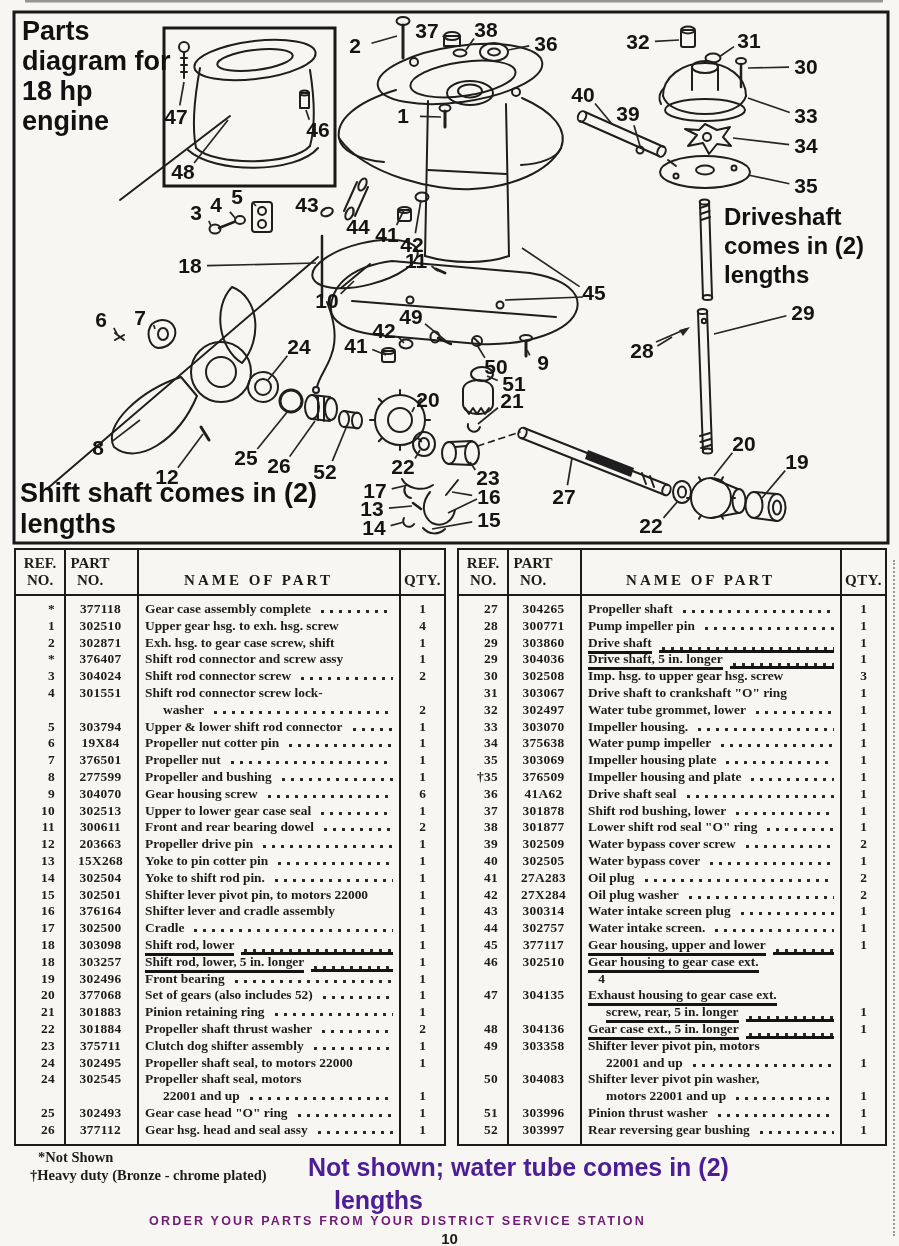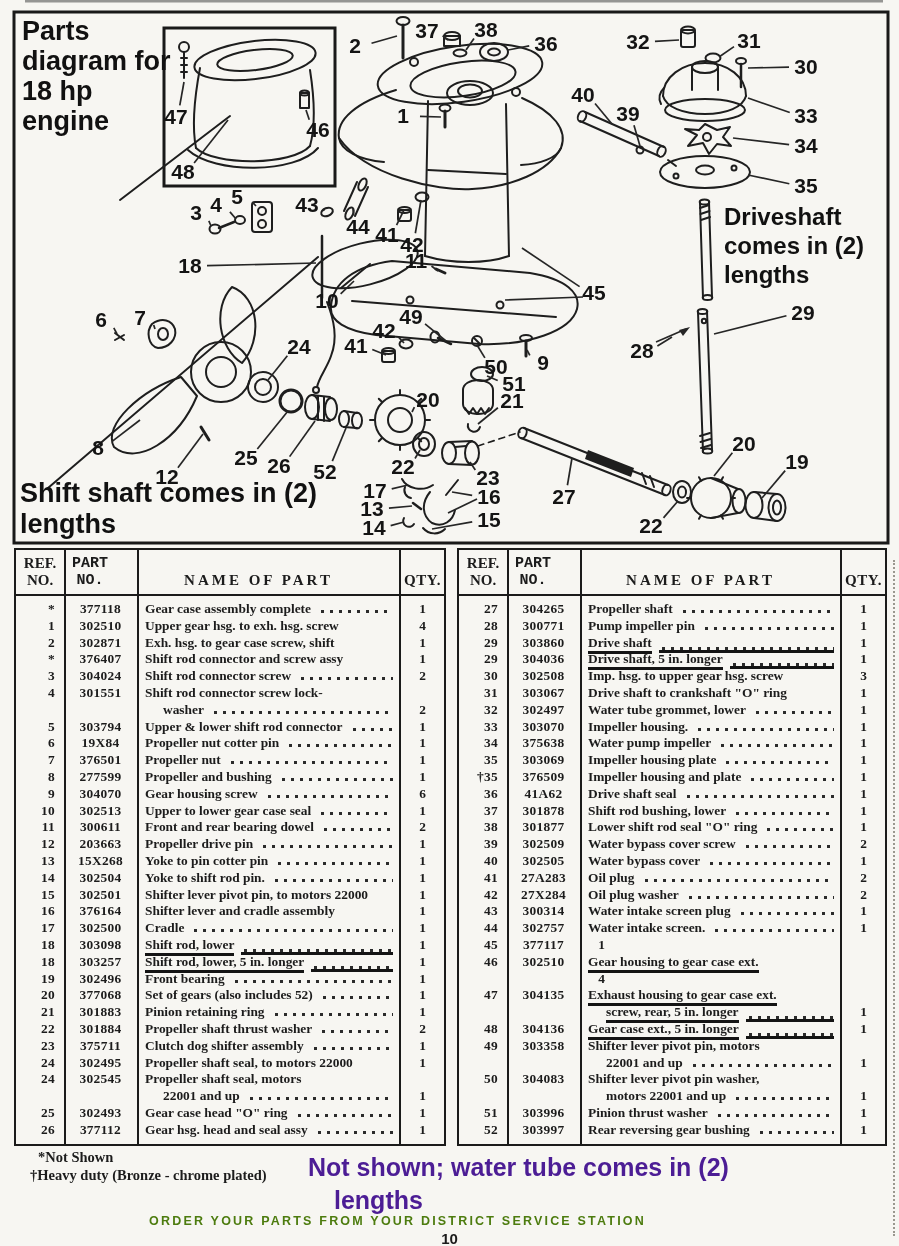--- a/index.html
+++ b/index.html
@@ -20,21 +20,21 @@
   #anno-drive{left:724px;top:202px;font-size:24px;line-height:29px;}
   
   .tables{position:absolute;left:14px;top:548px;width:875px;display:flex;gap:11px;}
   .ptable{position:relative;border:2.5px solid #1b1b1b;background:transparent;}
   .ptable.left{width:428px;}
   .ptable.right{width:426px;}
   .vrule{position:absolute;top:0;bottom:0;width:1.6px;background:#1b1b1b;}
   .thead{display:flex;border-bottom:2.5px solid #1b1b1b;height:44px;font-weight:bold;font-size:15px;line-height:17px;text-align:center;}
   .thead>div{padding-top:5px;}
   .h-ref{width:48px;}
-  .h-part{width:52px;font-family:Liberation Mono, monospace;}
+  .h-part{width:52px;}
   .h-name{flex:1;letter-spacing:3px;}
   .h-qty{width:43px;letter-spacing:.5px;}
   .h-low{padding-top:17px;}
   .tbody{padding:5px 0 5px 0;}
   .line{display:flex;height:16.8px;font-size:13.4px;font-weight:bold;align-items:baseline;}
   .c-ref{width:48px;text-align:right;padding-right:9px;box-sizing:border-box;flex:none;letter-spacing:.3px;}
   .c-part{width:73px;text-align:center;flex:none;letter-spacing:.3px;}
   .c-name{flex:1;display:flex;align-items:flex-end;padding-left:8px;overflow:hidden;white-space:nowrap;min-width:0;}
   .c-qty{width:43px;text-align:center;flex:none;}
   .line.indent .c-name{padding-left:26px;}
@@ -44,21 +44,21 @@
   .line.u .name-text{border-bottom:3px solid #141414;}
   .line.u .dots{border-bottom:3px solid #141414;margin-bottom:1px;height:5px;}
   
   .footnote{position:absolute;font-weight:bold;font-size:14.5px;}
   #fn1{left:38px;top:1149px;}
   #fn2{left:30px;top:1167px;}
   .bignote{position:absolute;font-family:"Liberation Sans",sans-serif;font-weight:bold;color:#4c1d95;}
   #bignote1{left:308px;top:1153px;font-size:25px;}
   #bignote2{left:334px;top:1186px;font-size:25px;}
   #order-line{position:absolute;left:0;width:795px;top:1214px;text-align:center;
-              font-family:"Liberation Sans",sans-serif;font-weight:bold;font-size:12.5px;letter-spacing:2.2px;color:#4d7c0f;}
+              font-family:"Liberation Sans",sans-serif;font-weight:bold;font-size:12.5px;letter-spacing:2.2px;color:#701a75;}
   #page-num{position:absolute;left:0;width:899px;top:1230px;text-align:center;font-weight:bold;font-size:15px;
             font-family:"Liberation Sans",sans-serif;}
   #right-edge{position:absolute;right:4px;top:560px;bottom:10px;width:0;border-right:2px dotted #9a988f;}
 </style>
 </head>
 <body>
 
 <div class="sheet">
 
   <svg id="diagram" width="899" height="546" viewBox="0 0 899 546">
@@ -925,20 +925,24 @@
             <span class="c-part">302757</span>
             <span class="c-name">
               <span class="name-text">Water intake screen.</span>
               <span class="dots"></span>
             </span>
             <span class="c-qty">1</span>
           </div>
           <div class="line u">
             <span class="c-ref">45</span>
             <span class="c-part">377117</span>
+            <span class="c-name">
+              <span class="name-text">Gear housing, upper and lower</span>
+              <span class="dots"></span>
+            </span>
             <span class="c-qty">1</span>
           </div>
           <div class="line u">
             <span class="c-ref">46</span>
             <span class="c-part">302510</span>
             <span class="c-name">
               <span class="name-text">Gear housing to gear case ext.</span>
             </span>
             <span class="c-qty"></span>
           </div>

